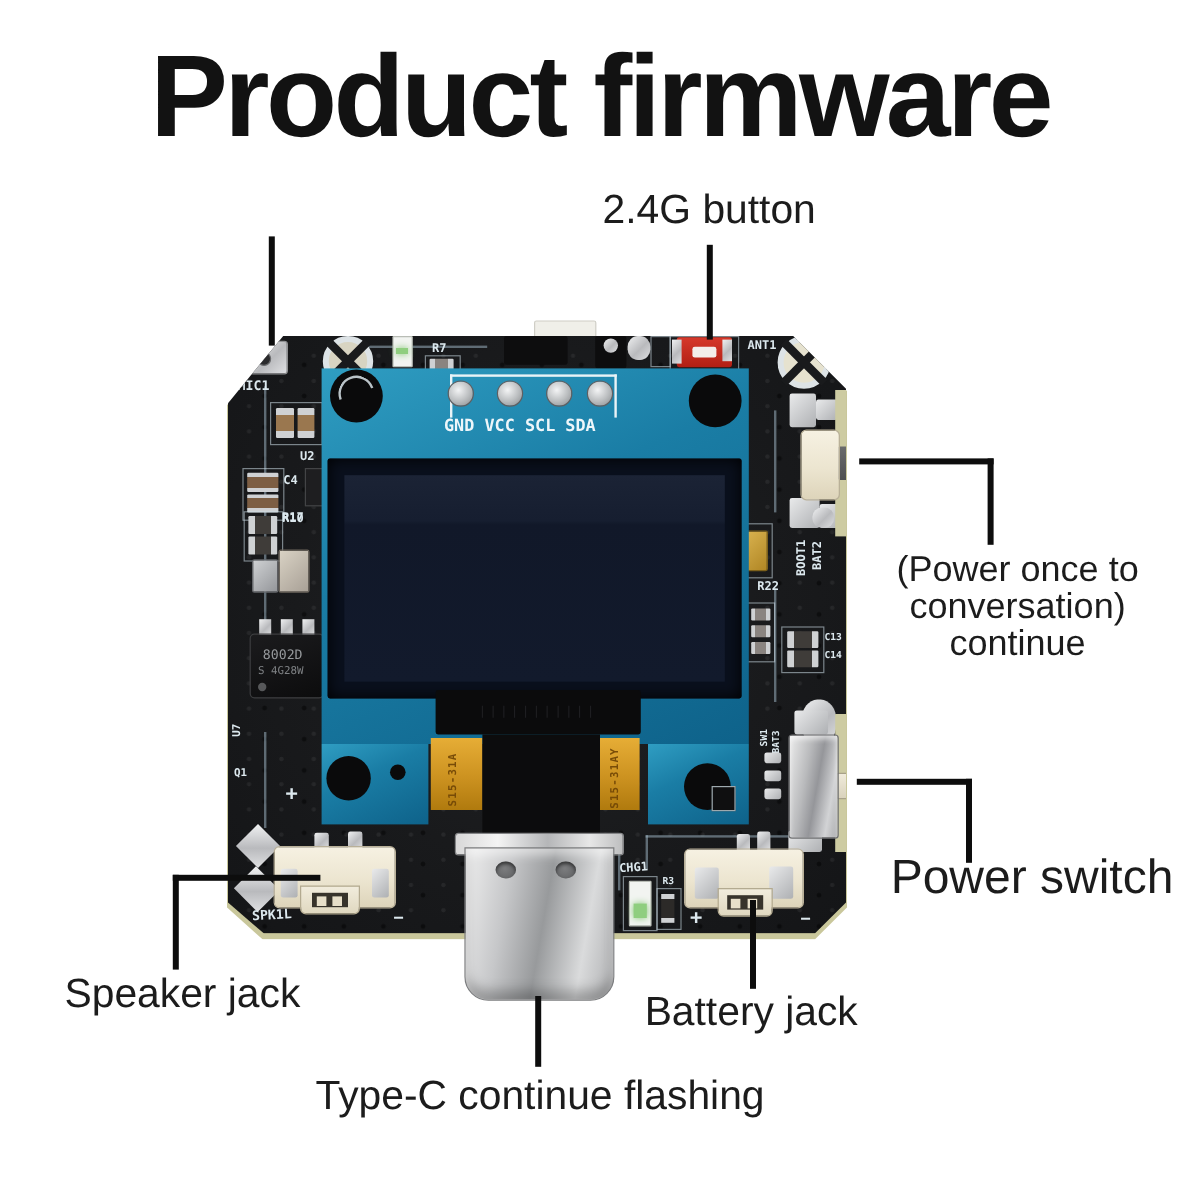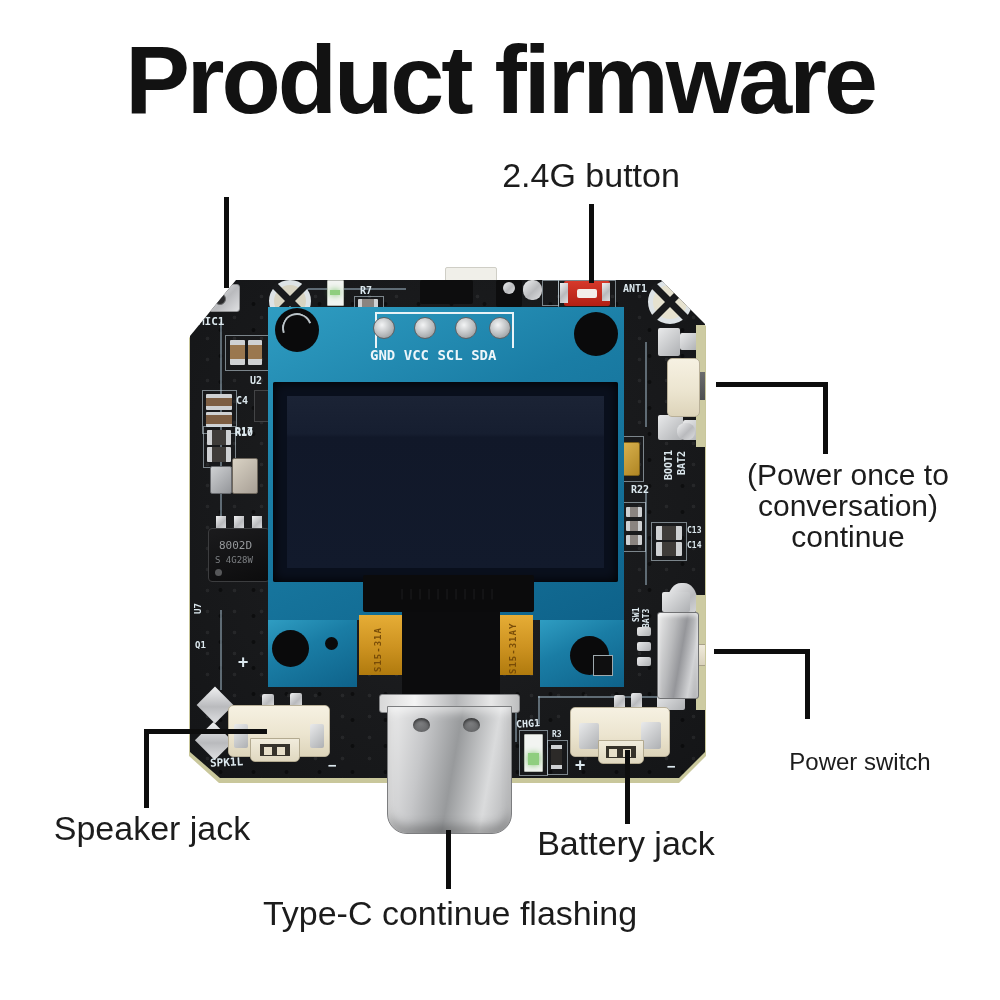--- a/index.html
+++ b/index.html
@@ -63,21 +63,21 @@
 <div id="canvas">
 
   <div class="title">Product firmware</div>
 
   <div class="lbl" style="left:591px;top:156px;">2.4G button</div>
   <div class="lbl-block" style="left:848px;top:459px;">
     <div>(Power once to</div>
     <div>conversation)</div>
     <div>continue</div>
   </div>
-  <div class="lbl" style="left:860px;top:748px;font-size:24px;">Power switch</div>
+  <div class="lbl" style="left:860px;top:709px;font-size:40px;">Power switch</div>
   <div class="lbl" style="left:626px;top:824px;">Battery jack</div>
   <div class="lbl" style="left:152px;top:809px;">Speaker jack</div>
   <div class="lbl" style="left:450px;top:894px;">Type-C continue flashing</div>
 
   <div class="cline" style="left:224px;top:197px;width:5px;height:91px;"></div>
   <div class="cline" style="left:589px;top:204px;width:5px;height:79px;"></div>
   <div class="cline" style="left:716px;top:382px;width:112px;height:5px;"></div>
   <div class="cline" style="left:823px;top:382px;width:5px;height:72px;"></div>
   <div class="cline" style="left:714px;top:649px;width:96px;height:5px;"></div>
   <div class="cline" style="left:805px;top:649px;width:5px;height:70px;"></div>

